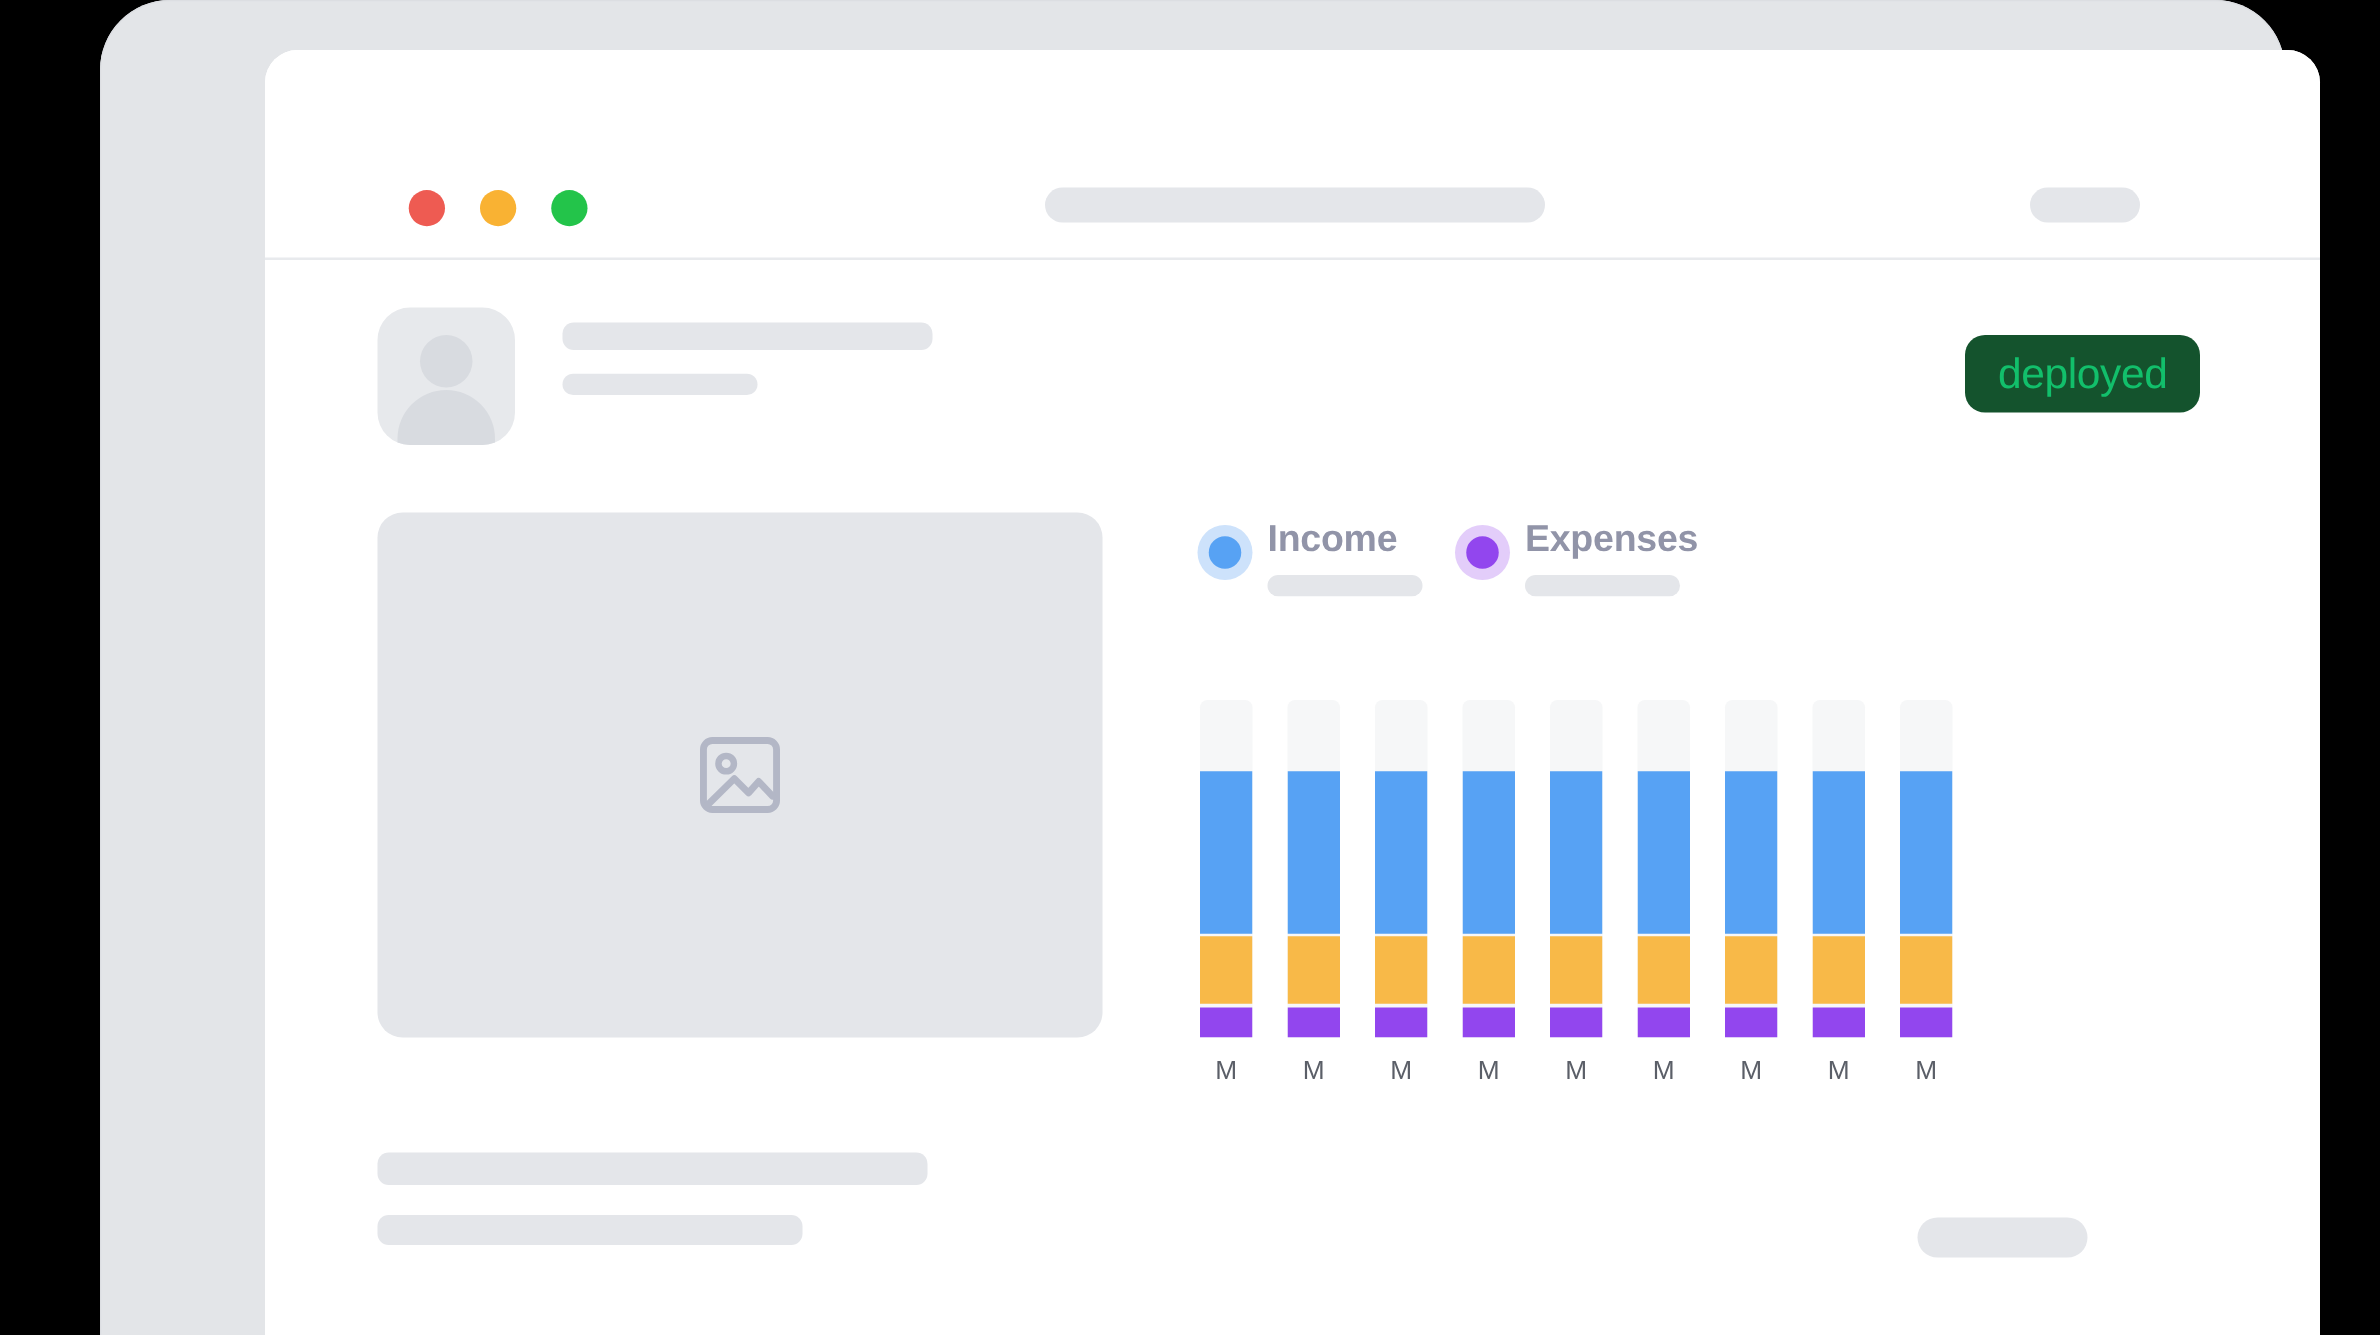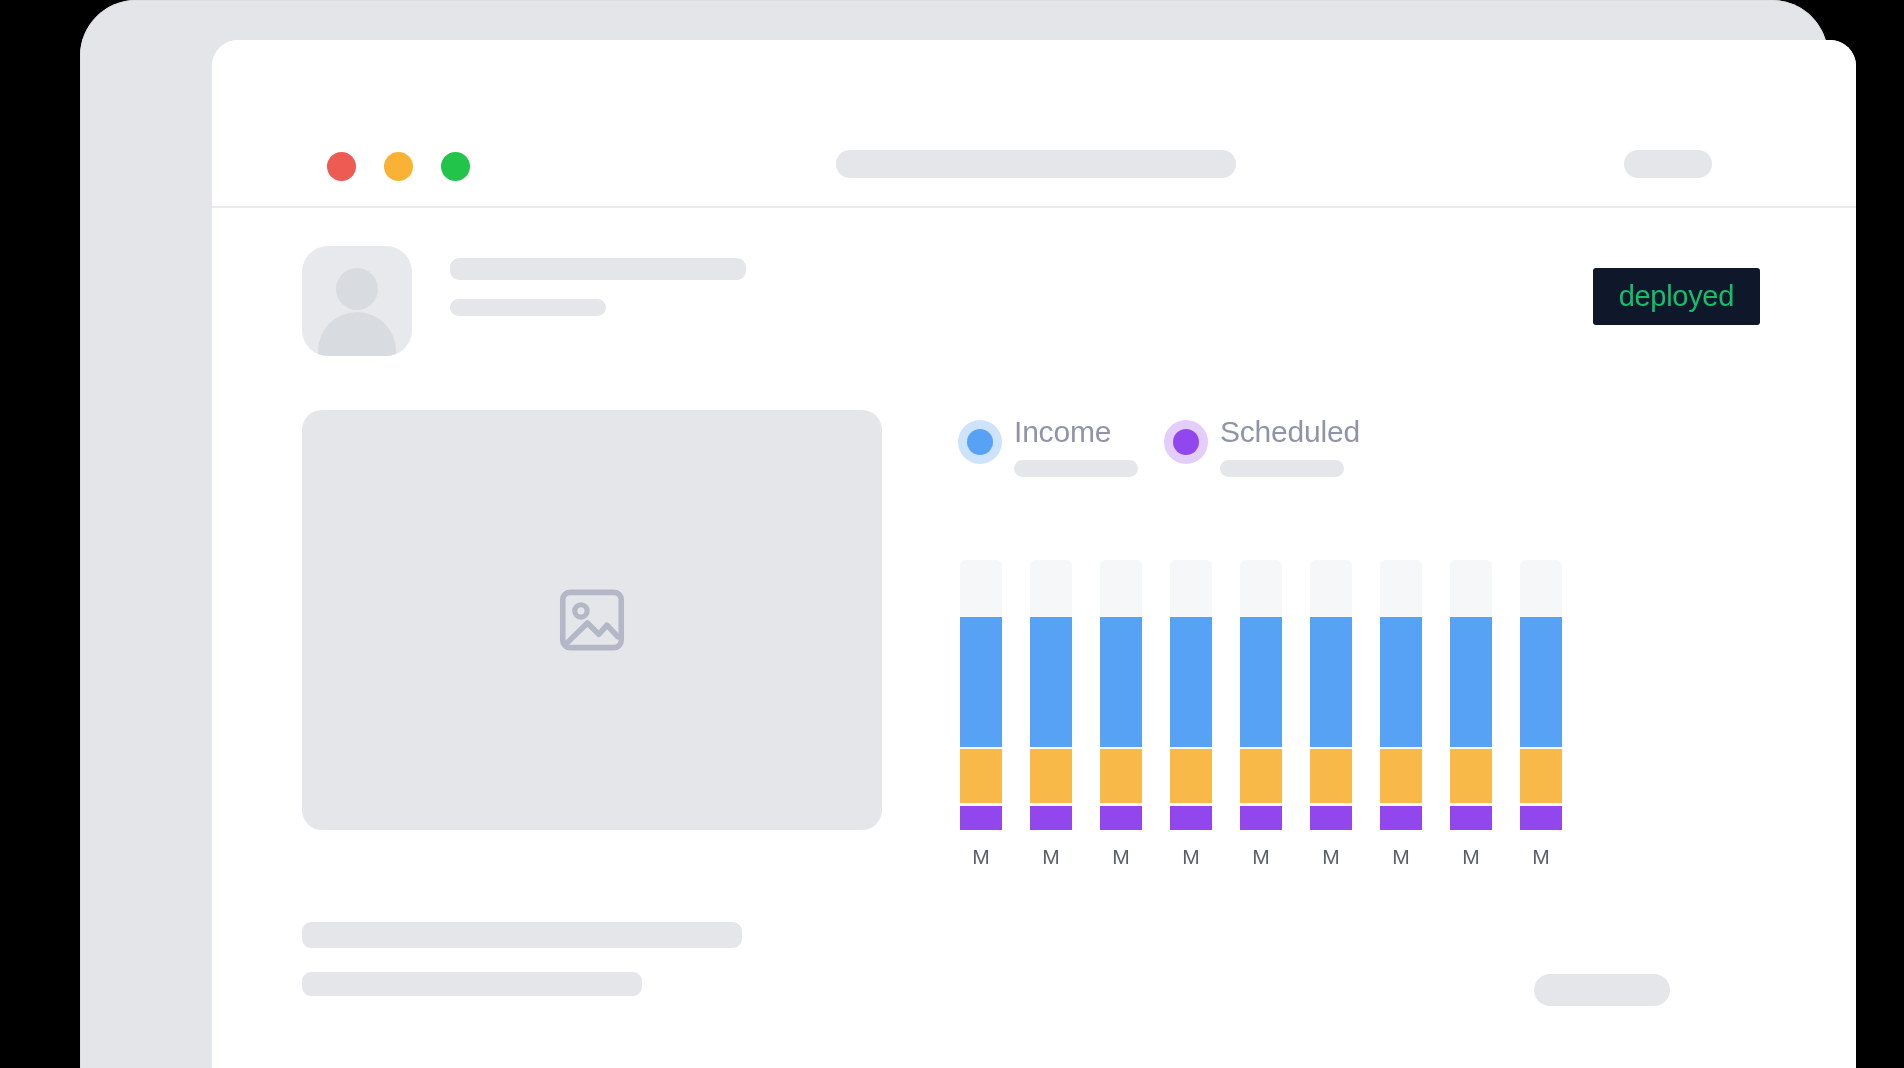--- a/index.html
+++ b/index.html
@@ -122,24 +122,24 @@
   #profile-lines { position: absolute; left: 148px; top: 12px; }
   .sk-line { background: #e4e6ea; border-radius: 9px; }
   #profile-lines .l1 { width: 296px; height: 22px; }
   #profile-lines .l2 { width: 156px; height: 17px; margin-top: 19px; }
 
   #status-badge {
     position: absolute;
     right: 6px;
     top: 22px;
     padding: 14px 26px;
-    background: #0f172a;
-    border-radius: 3px;
+    background: #14532d;
+    border-radius: 16px;
     color: #12bf6b;
-    font-size: 29px;
+    font-size: 34px;
     font-weight: 500;
     letter-spacing: -0.3px;
     line-height: 1;
   }
 
   
   #main-grid {
     position: absolute;
     left: 90px;
     top: 202px;
@@ -171,20 +171,21 @@
   #legend {
     position: absolute;
     left: 0; top: 0;
     display: flex;
     gap: 0;
   }
   .legend-item {
     position: relative;
     width: 206px;
     height: 92px;
+    font-weight: bold;
   }
   .legend-dot {
     position: absolute;
     left: 0; top: 10px;
     width: 44px; height: 44px;
     border-radius: 50%;
     display: flex;
     align-items: center;
     justify-content: center;
   }
@@ -316,21 +317,21 @@
                 </span>
                 <span class="legend-label">Income</span>
                 <span class="legend-skeleton"></span>
               </div>
 
 
               <div class="legend-item">
                 <span class="legend-dot" style="background:#e3cdfa;">
                   <span class="inner" style="background:#9246ee;"></span>
                 </span>
-                <span class="legend-label">Scheduled</span>
+                <span class="legend-label">Expenses</span>
                 <span class="legend-skeleton"></span>
               </div>
 
             </div>
 
             <div id="chart-area">
                 <div class="bar-col">
                   <div class="bar-track">
                     <div class="seg income" style="height: 129.6px; background: rgb(87, 162, 244);"></div>
                     <div class="seg expenses" style="height: 54px; background: rgb(248, 185, 72);"></div>

